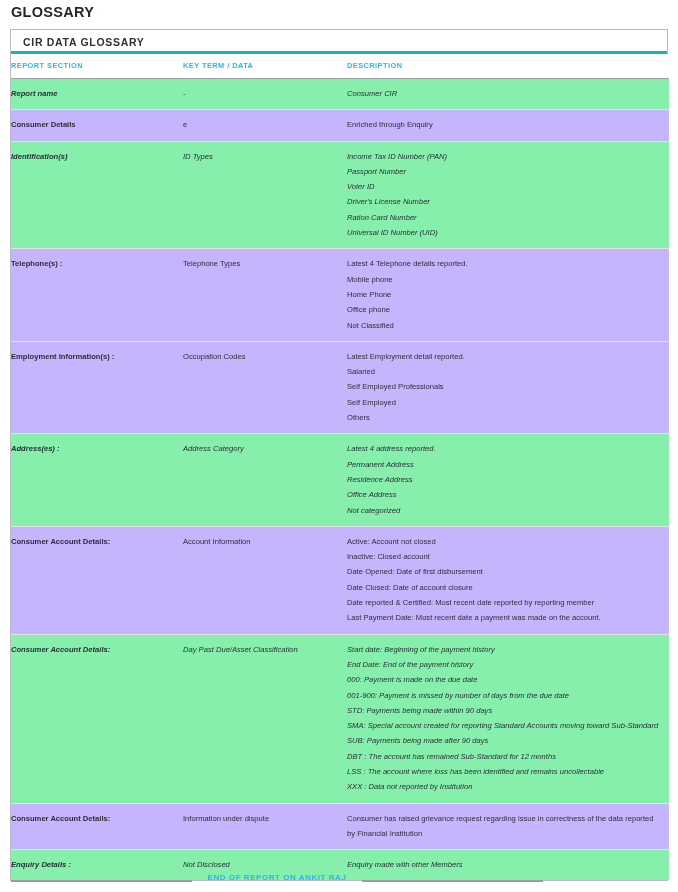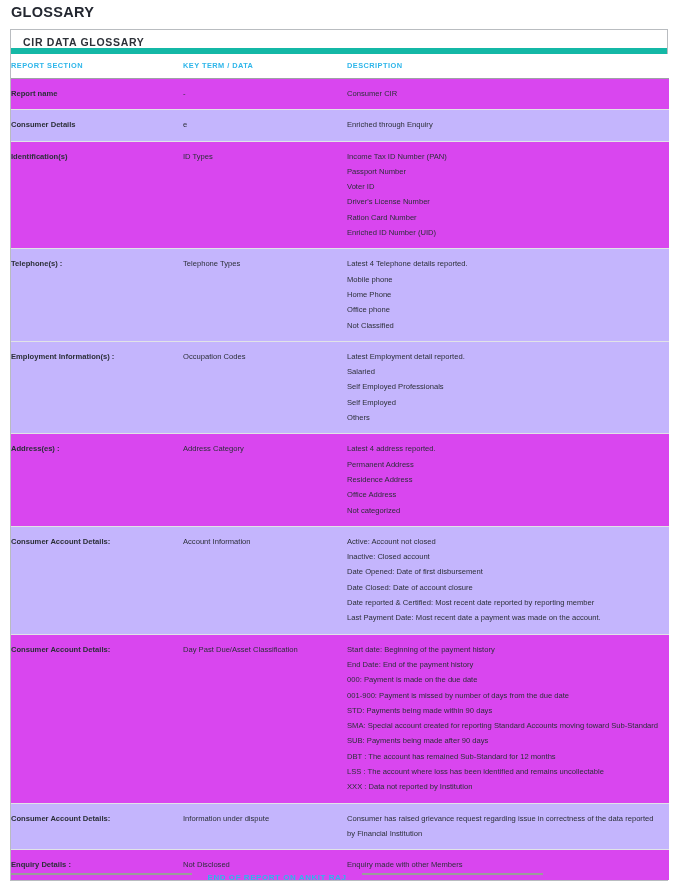--- a/index.html
+++ b/index.html
@@ -49,21 +49,21 @@
   }
 
   .card-title {
     height: 24px;
     line-height: 24px;
     padding-left: 12px;
     font-size: 10.5px;
     font-weight: bold;
     letter-spacing: 0.7px;
     color: #2d3138;
-    border-bottom: 6px solid #14b8a6;
+    border-bottom: 3px solid #14b8a6;
     background: #ffffff;
     box-sizing: border-box;
   }
 
   table.glossary {
     width: 100%;
     border-collapse: collapse;
     table-layout: fixed;
   }
 
@@ -89,21 +89,22 @@
   }
   table.glossary tbody tr:last-child td {
     border-bottom: none;
   }
 
   
   table.glossary tbody tr.shaded td {
     background: #c4b5fd;
   }
   table.glossary tbody tr.plain td {
-    background: #d946ef;
+    background: #86efac;
+    font-style: italic;
   }
 
   
   .col-section { width: 172px; }
   .col-key     { width: 164px; }
   .col-desc    { width: 322px; }
 
   th.col-section, td.col-section { padding-left: 12px; }
   th.col-key,     td.col-key     { padding-left: 0px; }
   th.col-desc,    td.col-desc    { padding-left: 0px; padding-right: 14px; }
@@ -115,21 +116,21 @@
   .desc-line { display: block; }
   .desc-line + .desc-line { margin-top: 0px; }
 
   
   .report-footer {
     position: absolute;
     left: 11px;
     right: 11px;
     top: 873px;
     display: flex;
-    align-items: flex-start;
+    align-items: flex-end;
     gap: 8px;
   }
   .footer-rule {
     flex: 1 1 auto;
     height: 2px;
     background: #9b9b9b;
   }
   .footer-rule.left  { margin-right: 8px; }
   .footer-rule.right { margin-left: 8px; }
   .footer-text {
@@ -182,21 +183,21 @@
           </tr>
           <tr class="plain">
             <td class="col-section">Identification(s)</td>
             <td class="col-key">ID Types</td>
             <td class="col-desc">
               <span class="desc-line">Income Tax ID Number (PAN)</span>
               <span class="desc-line">Passport Number</span>
               <span class="desc-line">Voter ID</span>
               <span class="desc-line">Driver's License Number</span>
               <span class="desc-line">Ration Card Number</span>
-              <span class="desc-line">Enriched ID Number (UID)</span>
+              <span class="desc-line">Universal ID Number (UID)</span>
             </td>
           </tr>
           <tr class="shaded">
             <td class="col-section">Telephone(s) :</td>
             <td class="col-key">Telephone Types</td>
             <td class="col-desc">
               <span class="desc-line">Latest 4 Telephone details reported.</span>
               <span class="desc-line">Mobile phone</span>
               <span class="desc-line">Home Phone</span>
               <span class="desc-line">Office phone</span>

